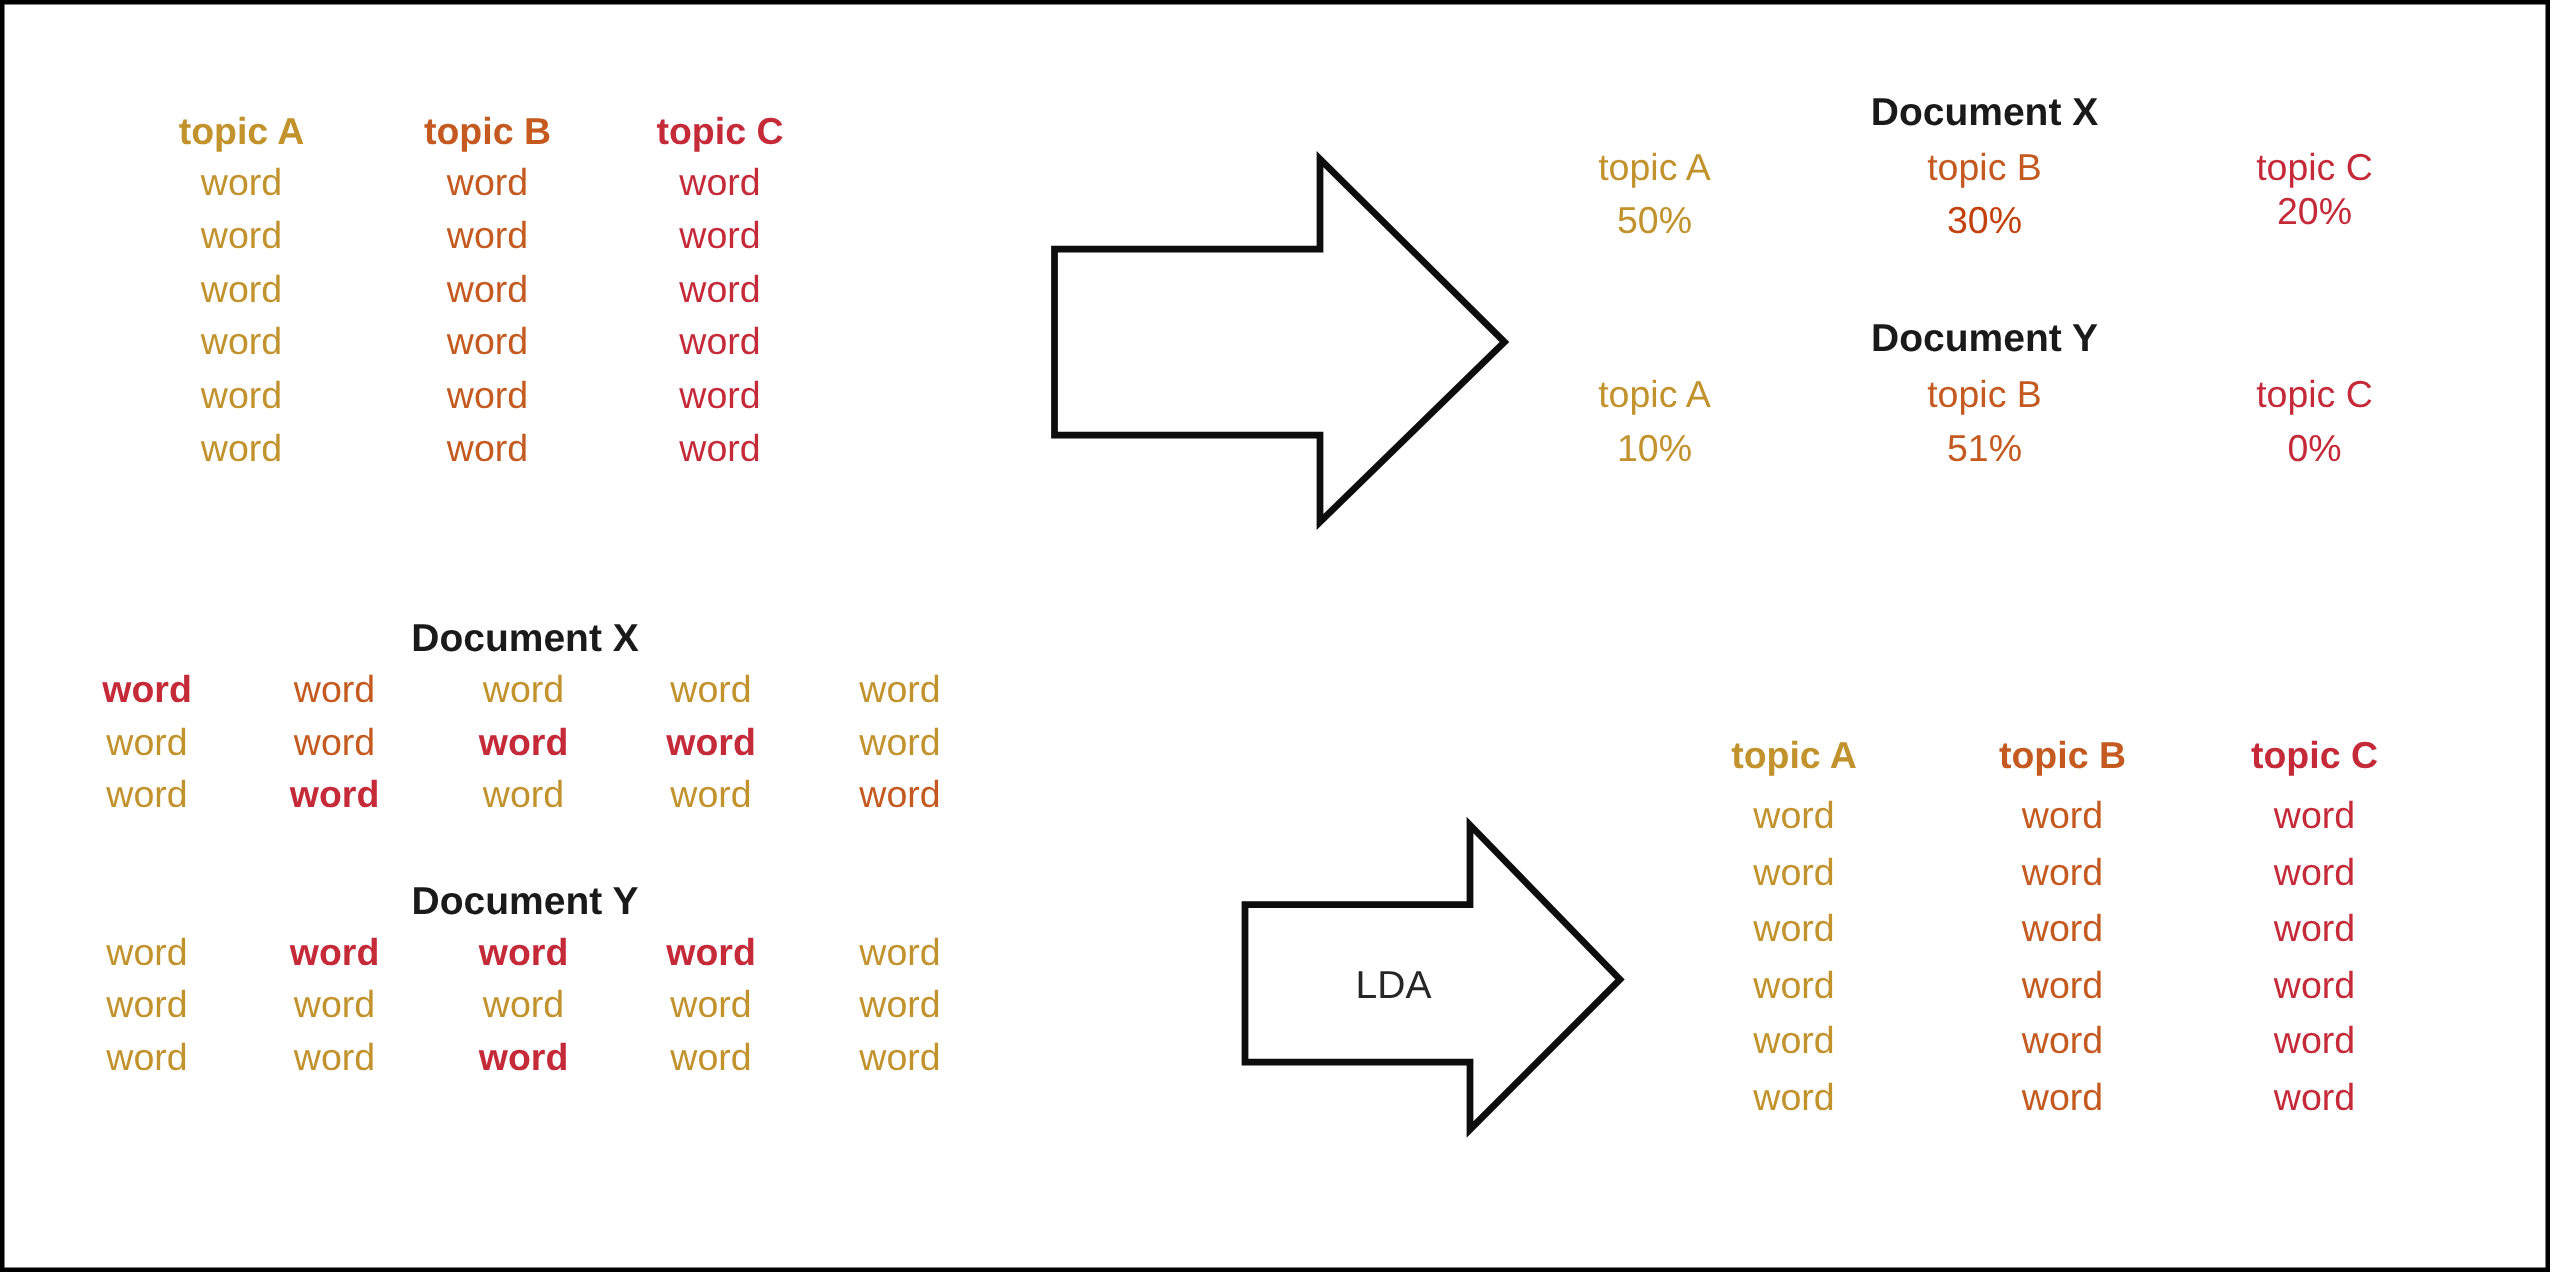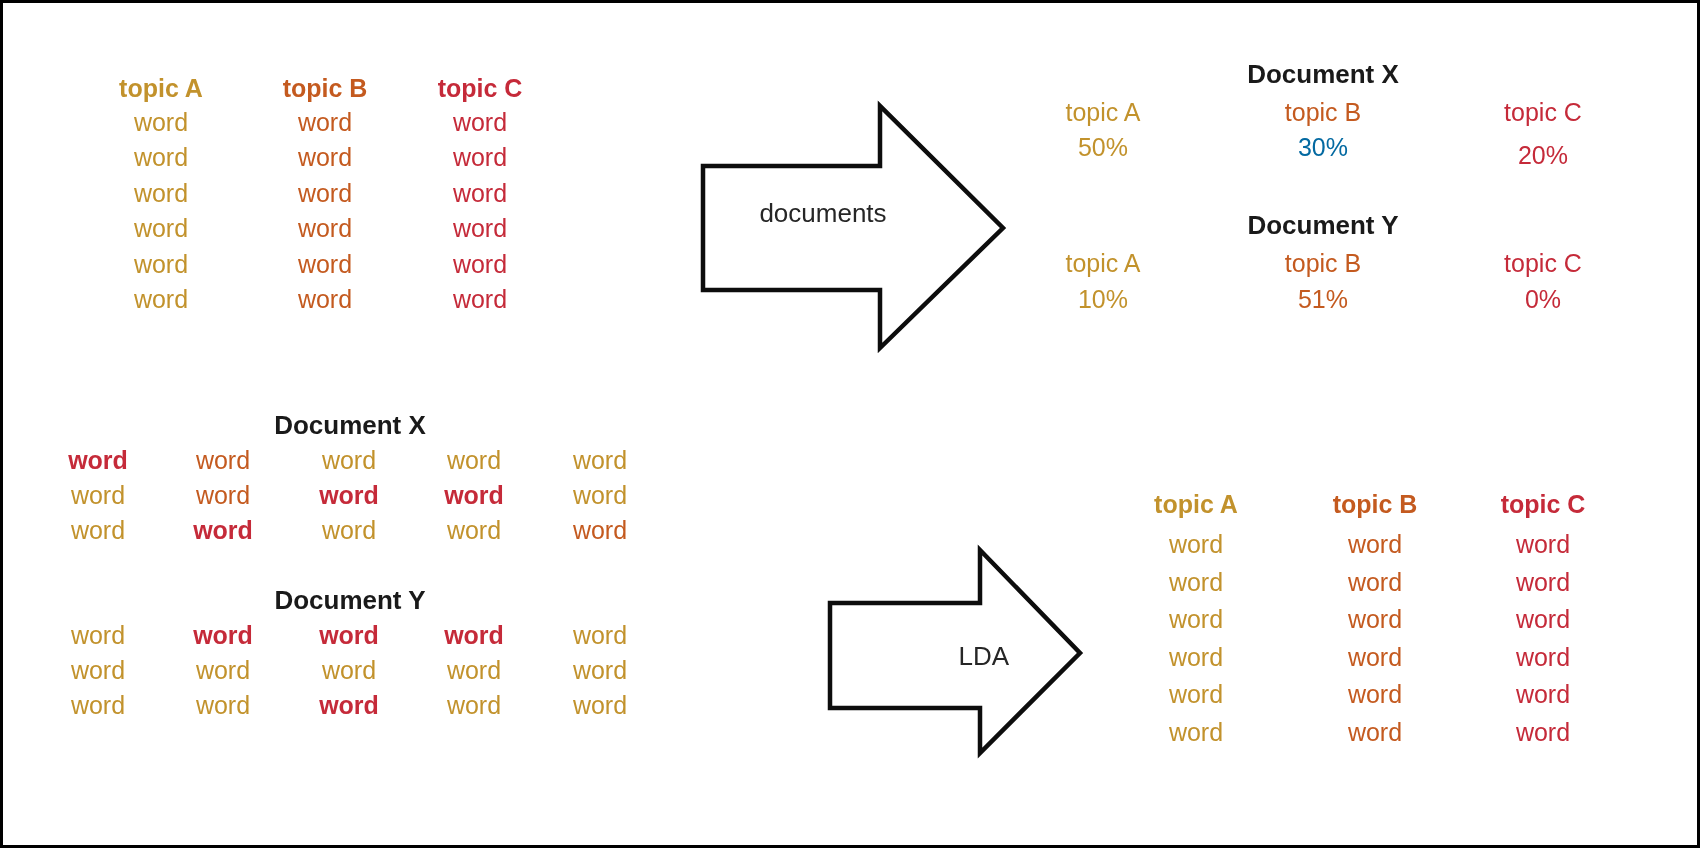--- a/index.html
+++ b/index.html
@@ -34,24 +34,23 @@
 <body>
 
 <div class="canvas">
 
   <svg class="arrows" viewBox="0 0 1700 848">
     <polygon points="700,163 877,163 877,103 1000,225 877,345 877,287 700,287"></polygon>
     <polygon points="827,600 977,600 977,547 1077,650 977,750 977,705 827,705"></polygon>
   </svg>
 
   <div class="arrow-label" style="left:700px; top:192px; width:240px;">
-    <div>documents</div>
   </div>
 
-  <div class="arrow-label" style="left:846px; top:635px; width:160px;text-align:right;">LDA</div>
+  <div class="arrow-label" style="left:846px; top:635px; width:160px;">LDA</div>
 
   <div id="topics-left">
       <div class="abs-text bold" style="left: 58px; top: 70px; color: rgb(194, 146, 44);">topic A</div>
       <div class="abs-text" style="left: 58px; top: 104px; color: rgb(194, 146, 44);">word</div>
       <div class="abs-text" style="left: 58px; top: 139.4px; color: rgb(194, 146, 44);">word</div>
       <div class="abs-text" style="left: 58px; top: 174.8px; color: rgb(194, 146, 44);">word</div>
       <div class="abs-text" style="left: 58px; top: 210.2px; color: rgb(194, 146, 44);">word</div>
       <div class="abs-text" style="left: 58px; top: 245.6px; color: rgb(194, 146, 44);">word</div>
       <div class="abs-text" style="left: 58px; top: 281px; color: rgb(194, 146, 44);">word</div>
       <div class="abs-text bold" style="left: 222px; top: 70px; color: rgb(196, 90, 31);">topic B</div>
@@ -67,23 +66,23 @@
       <div class="abs-text" style="left: 377px; top: 174.8px; color: rgb(197, 42, 57);">word</div>
       <div class="abs-text" style="left: 377px; top: 210.2px; color: rgb(197, 42, 57);">word</div>
       <div class="abs-text" style="left: 377px; top: 245.6px; color: rgb(197, 42, 57);">word</div>
       <div class="abs-text" style="left: 377px; top: 281px; color: rgb(197, 42, 57);">word</div>
     </div>
   <div id="doc-proportions">
       <div class="abs-text bold" style="left: 1220px; top: 56px; color: rgb(26, 26, 26); font-size: 26px;">Document X</div>
       <div class="abs-text" style="left: 1000px; top: 94px; color: rgb(194, 146, 44);">topic A</div>
       <div class="abs-text" style="left: 1000px; top: 129px; color: rgb(194, 146, 44); text-align: center;">50%</div>
       <div class="abs-text" style="left: 1220px; top: 94px; color: rgb(196, 90, 31);">topic B</div>
-      <div class="abs-text" style="left: 1220px; top: 129px; color: #0369a1;">30%</div>
+      <div class="abs-text" style="left: 1220px; top: 129px; color: #c2410c;">30%</div>
       <div class="abs-text" style="left: 1440px; top: 94px; color: rgb(197, 42, 57);">topic C</div>
-      <div class="abs-text" style="left: 1440px; top: 137px; color: rgb(197, 42, 57);">20%</div>
+      <div class="abs-text" style="left: 1440px; top: 123px; color: rgb(197, 42, 57);">20%</div>
       <div class="abs-text bold" style="left: 1220px; top: 207px; color: rgb(26, 26, 26); font-size: 26px;">Document Y</div>
       <div class="abs-text" style="left: 1000px; top: 245px; color: rgb(194, 146, 44);">topic A</div>
       <div class="abs-text" style="left: 1000px; top: 281px; color: rgb(194, 146, 44); text-align: center;">10%</div>
       <div class="abs-text" style="left: 1220px; top: 245px; color: rgb(196, 90, 31);">topic B</div>
       <div class="abs-text" style="left: 1220px; top: 281px; color: rgb(196, 90, 31);">51%</div>
       <div class="abs-text" style="left: 1440px; top: 245px; color: rgb(197, 42, 57);">topic C</div>
       <div class="abs-text" style="left: 1440px; top: 281px; color: rgb(197, 42, 57);">0%</div>
     </div>
   <div id="doc-grids">
       <div class="abs-text bold" style="left: 247px; top: 407px; color: rgb(26, 26, 26); font-size: 26px;">Document X</div>

